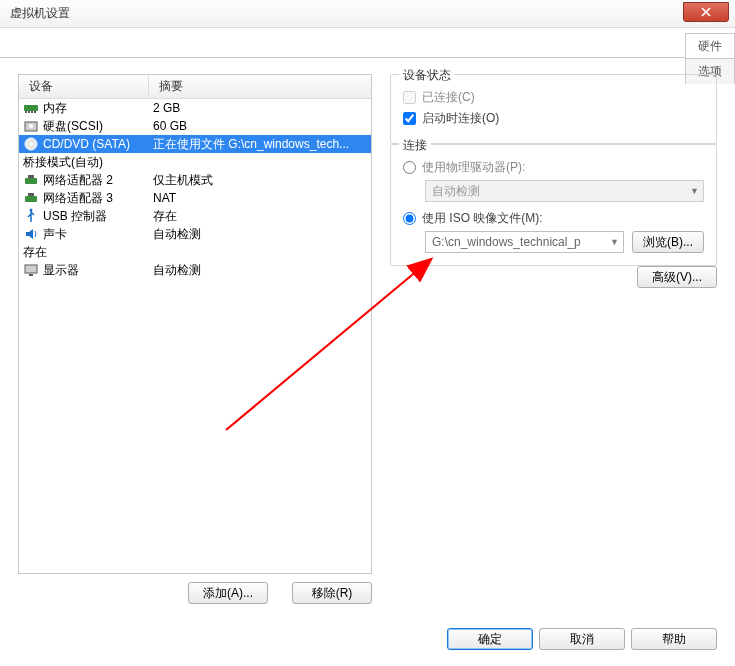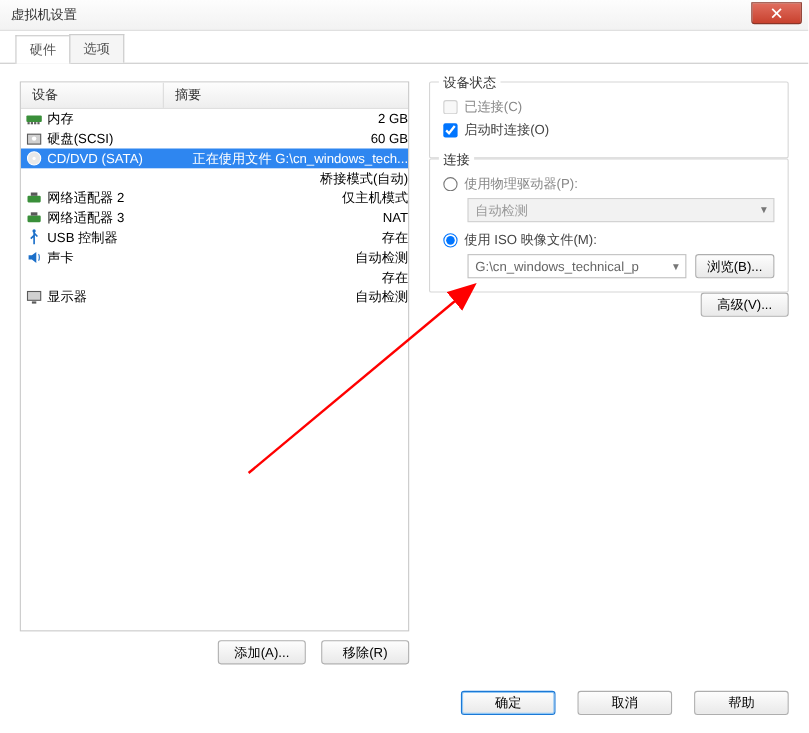--- a/index.html
+++ b/index.html
@@ -5,61 +5,61 @@
 * { box-sizing: border-box; margin: 0; padding: 0; font-family: "Microsoft YaHei", "SimSun", Tahoma, sans-serif; font-size: 12px; }
 body { background: #fff; width: 735px; height: 666px; position: relative; }
 
 
 .titlebar { height: 28px; background: linear-gradient(#fdfdfd, #f2f2f2); border-bottom: 1px solid #d9d9d9; display: flex; align-items: center; padding: 0 6px 0 10px; }
 .titlebar .title { flex: 1; color: #333; }
 .titlebar .close-btn { width: 46px; height: 20px; margin-top: -4px; background: linear-gradient(#e06e5f, #c8412e); border: 1px solid #8a3427; border-radius: 0 0 3px 3px; display: flex; align-items: center; justify-content: center; cursor: pointer; }
 .titlebar .close-btn svg { width: 10px; height: 10px; }
 
 
-.tabstrip { height: 26px; display: flex; align-items: flex-end; padding-left: 14px; border-bottom: 1px solid #c9c9c9; background: #fff; margin-top: 4px; }
+.tabstrip { height: 26px; display: flex; align-items: flex-end; padding-left: 14px; border-bottom: 1px solid #c9c9c9; background: #fff; margin-top: 4px; flex-direction: column; }
 .tab { padding: 4px 12px; border: 1px solid #c9c9c9; border-bottom: none; background: #f5f5f5; color: #555; cursor: pointer; position: relative; }
 .tab.active { background: #fff; top: 1px; }
 .tab + .tab { margin-left: -1px; }
 
 
 .body-area { display: flex; padding: 16px 18px 8px 18px; gap: 18px; height: 554px; }
 
 
 .left-panel { width: 354px; display: flex; flex-direction: column; }
 .hw-table { border: 1px solid #c9c9c9; flex: 1; background: #fff; overflow: hidden; }
 .hw-head { display: flex; background: linear-gradient(#fdfdfd, #eee); border-bottom: 1px solid #dcdcdc; }
 .hw-head .col { padding: 3px 10px; color: #333; }
 .col-dev { width: 130px; border-right: 1px solid #dcdcdc; }
 .col-sum { flex: 1; }
 .hw-rows { }
-.hw-row { display: flex; align-items: center; height: 18px; cursor: pointer; text-align: right; }
+.hw-row { display: flex; align-items: center; height: 18px; cursor: pointer; }
 .hw-row .dev { width: 130px; padding-left: 4px; display: flex; align-items: center; gap: 4px; overflow: hidden; white-space: nowrap; }
 .hw-row .sum { flex: 1; padding-left: 4px; overflow: hidden; white-space: nowrap; text-overflow: ellipsis; }
 .hw-row.selected { background: #2e86f0; color: #fff; }
 .hw-row.selected .sum { color: #fff; }
 .icon { width: 16px; height: 16px; display: inline-flex; align-items: center; justify-content: center; flex-shrink: 0; }
 
-.left-buttons { display: flex; justify-content: flex-end; gap: 14px; margin-top: 8px; }
+.left-buttons { display: flex; justify-content: flex-end; gap: 24px; margin-top: 8px; }
 .btn { min-width: 80px; height: 22px; border: 1px solid #aeaeae; background: linear-gradient(#fdfdfd, #e9e9e9); border-radius: 3px; cursor: pointer; padding: 0 10px; }
 
 
 .right-panel { flex: 1; }
 .fieldset { border: 1px solid #d6d6d6; border-radius: 2px; padding: 10px 12px 12px 12px; position: relative; }
 .fieldset .legend { position: absolute; top: -8px; left: 8px; background: #fff; padding: 0 4px; color: #333; }
 .chk-row, .rad-row { display: flex; align-items: center; gap: 6px; margin: 4px 0; color: #444; }
 .chk-row input, .rad-row input { margin: 0; }
 .chk-row.disabled, .rad-row.disabled { color: #888; }
 .indent { margin-left: 22px; display: flex; align-items: center; gap: 8px; margin-top: 4px; }
 .combo { height: 22px; border: 1px solid #c0c0c0; background: #fff; padding: 0 22px 0 6px; color: #666; position: relative; display: flex; align-items: center; flex: 1; }
 .combo.disabled { background: #f2f2f2; color: #999; border-color: #d0d0d0; }
 .combo .arrow { position: absolute; right: 4px; font-size: 9px; color: #777; }
 .right-actions { display: flex; justify-content: flex-end; }
 
 
-.dialog-buttons { position: absolute; right: 18px; bottom: 16px; display: flex; gap: 20px; }
+.dialog-buttons { position: absolute; right: 18px; bottom: 16px; display: flex; gap: 6px; }
 .dialog-buttons .btn { min-width: 86px; }
 .btn.primary { border-color: #1b79d6; box-shadow: inset 0 0 0 1px #8fc6f5; }
 
 
 .arrow-anno { position: absolute; pointer-events: none; }
 
 </style>
 </head>
 <body>
 

